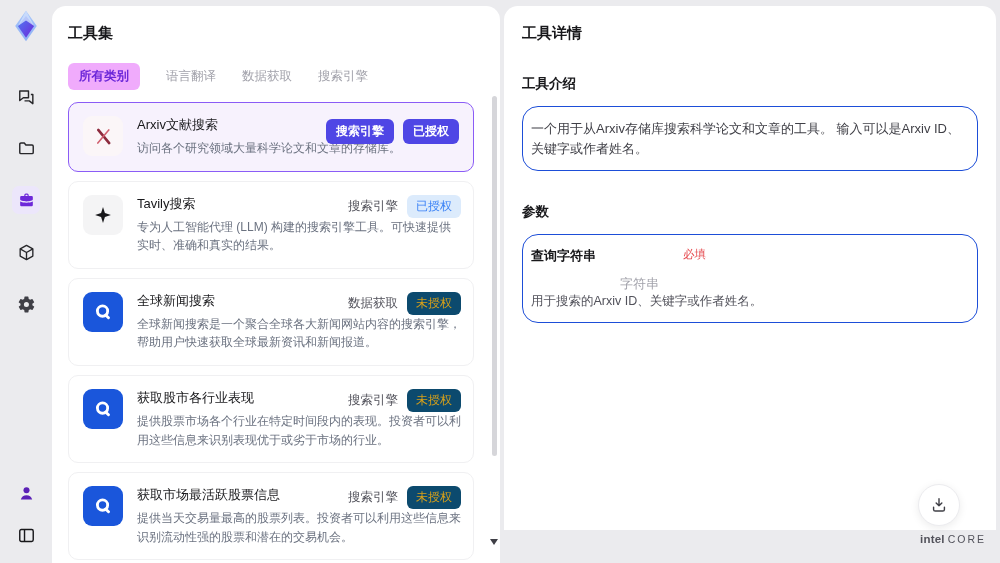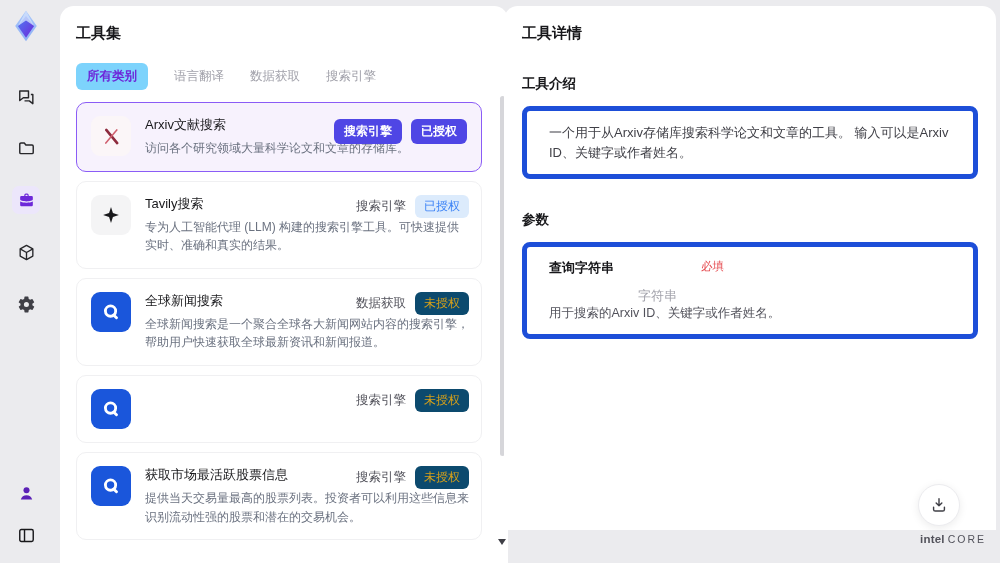--- a/index.html
+++ b/index.html
@@ -20,28 +20,28 @@
   .rail-btn {
     width:28px; height:28px; border-radius:7px;
     display:flex; align-items:center; justify-content:center; cursor:pointer;
   }
   .rail-btn.active { background:#ece6fb; }
   .rail-bottom { position:absolute; bottom:14px; left:0; width:52px;
     display:flex; flex-direction:column; gap:14px; align-items:center; }
   .rail-btn svg { width:19px; height:19px; }
   
   .panel { position:absolute; top:6px; background:#fff; border-radius:14px 14px 0 0; }
-  .panel-list { left:60px; width:448px; height:557px; padding:14px 16px 16px 16px; }
+  .panel-list { left:52px; width:448px; height:557px; padding:14px 16px 16px 16px; }
   .panel-detail { left:504px; width:492px; height:524px; padding:14px 18px 0 18px; }
   .panel-title { font-size:15px; font-weight:bold; padding-top:4px; }
   
   .tabs { display:flex; align-items:center; gap:26px; margin-top:20px; }
   .tab { font-size:12.5px; color:#a1a1aa; cursor:pointer; white-space:nowrap; }
   .tab.active {
-    color:#6d28d9; background:#7dd3fc; font-weight:bold;
+    color:#6d28d9; background:#f0abfc; font-weight:bold;
     padding:5px 11px; border-radius:6px;
   }
   
   .tool-list { margin-top:12px; padding-right:10px; }
   .tool-card {
     position:relative; display:flex; gap:14px;
     background:#fff; border:1px solid #f0f0f2; border-radius:10px;
     padding:13px 12px 13px 14px; margin-bottom:9px; cursor:pointer;
   }
   .tool-card.selected {
@@ -73,22 +73,22 @@
     background:#d6d6da; border-radius:3px; cursor:pointer;
   }
   .scroll-down-arrow {
     position:absolute; right:2px; bottom:18px; width:0; height:0;
     border-left:4px solid transparent; border-right:4px solid transparent;
     border-top:6px solid #3f3f46; cursor:pointer;
   }
   
   .detail-section-title { font-size:13.5px; font-weight:bold; margin-top:32px; }
   .detail-box {
-    border:5px solid #1d4ed8; border-radius:8px; background:#fff;
-    padding:12px 22px; margin-top:13px;
+    border:1px solid #1d4ed8; border-radius:16px; background:#fff;
+    padding:12px 8px; margin-top:13px;
   }
   .intro-text { font-size:13px; color:#3f3f46; line-height:1.5; }
   .param-head { display:flex; align-items:flex-start; gap:24px; }
   .param-name { font-size:13px; font-weight:bold; color:#18181b; }
   .param-type { font-size:13px; color:#a1a1aa;margin-top:28px; }
   .param-required { font-size:11.5px; color:#e5484d; }
   .param-desc { font-size:12.5px; color:#52525b; }
   
   .corner { position:absolute; right:14px; bottom:18px; display:flex; flex-direction:column; align-items:center; }
   .download-btn {
@@ -226,20 +226,24 @@
     </div>
   </div>
 
   <div class="tool-card">
     <div class="tool-icon bg-blue">
           <svg viewBox="0 0 24 24" width="22" height="22">
             <circle cx="11.5" cy="11" r="5.6" fill="none" stroke="#fff" stroke-width="3.1"></circle>
             <path d="M14.8 15.2l3.2 3.2" stroke="#fff" stroke-width="3.1" stroke-linecap="round"></path>
           </svg>
         </div>
+    <div class="tool-body">
+      <div class="tool-name">获取股市各行业表现</div>
+      <div class="tool-desc">提供股票市场各个行业在特定时间段内的表现。投资者可以利用这些信息来识别表现优于或劣于市场的行业。</div>
+    </div>
     <div class="tool-badges">
       <span class="tool-category cat-plain">搜索引擎</span>
       <span class="tool-auth auth-pill auth-amber">未授权</span>
     </div>
   </div>
 
   <div class="tool-card">
     <div class="tool-icon bg-blue">
           <svg viewBox="0 0 24 24" width="22" height="22">
             <circle cx="11.5" cy="11" r="5.6" fill="none" stroke="#fff" stroke-width="3.1"></circle>

